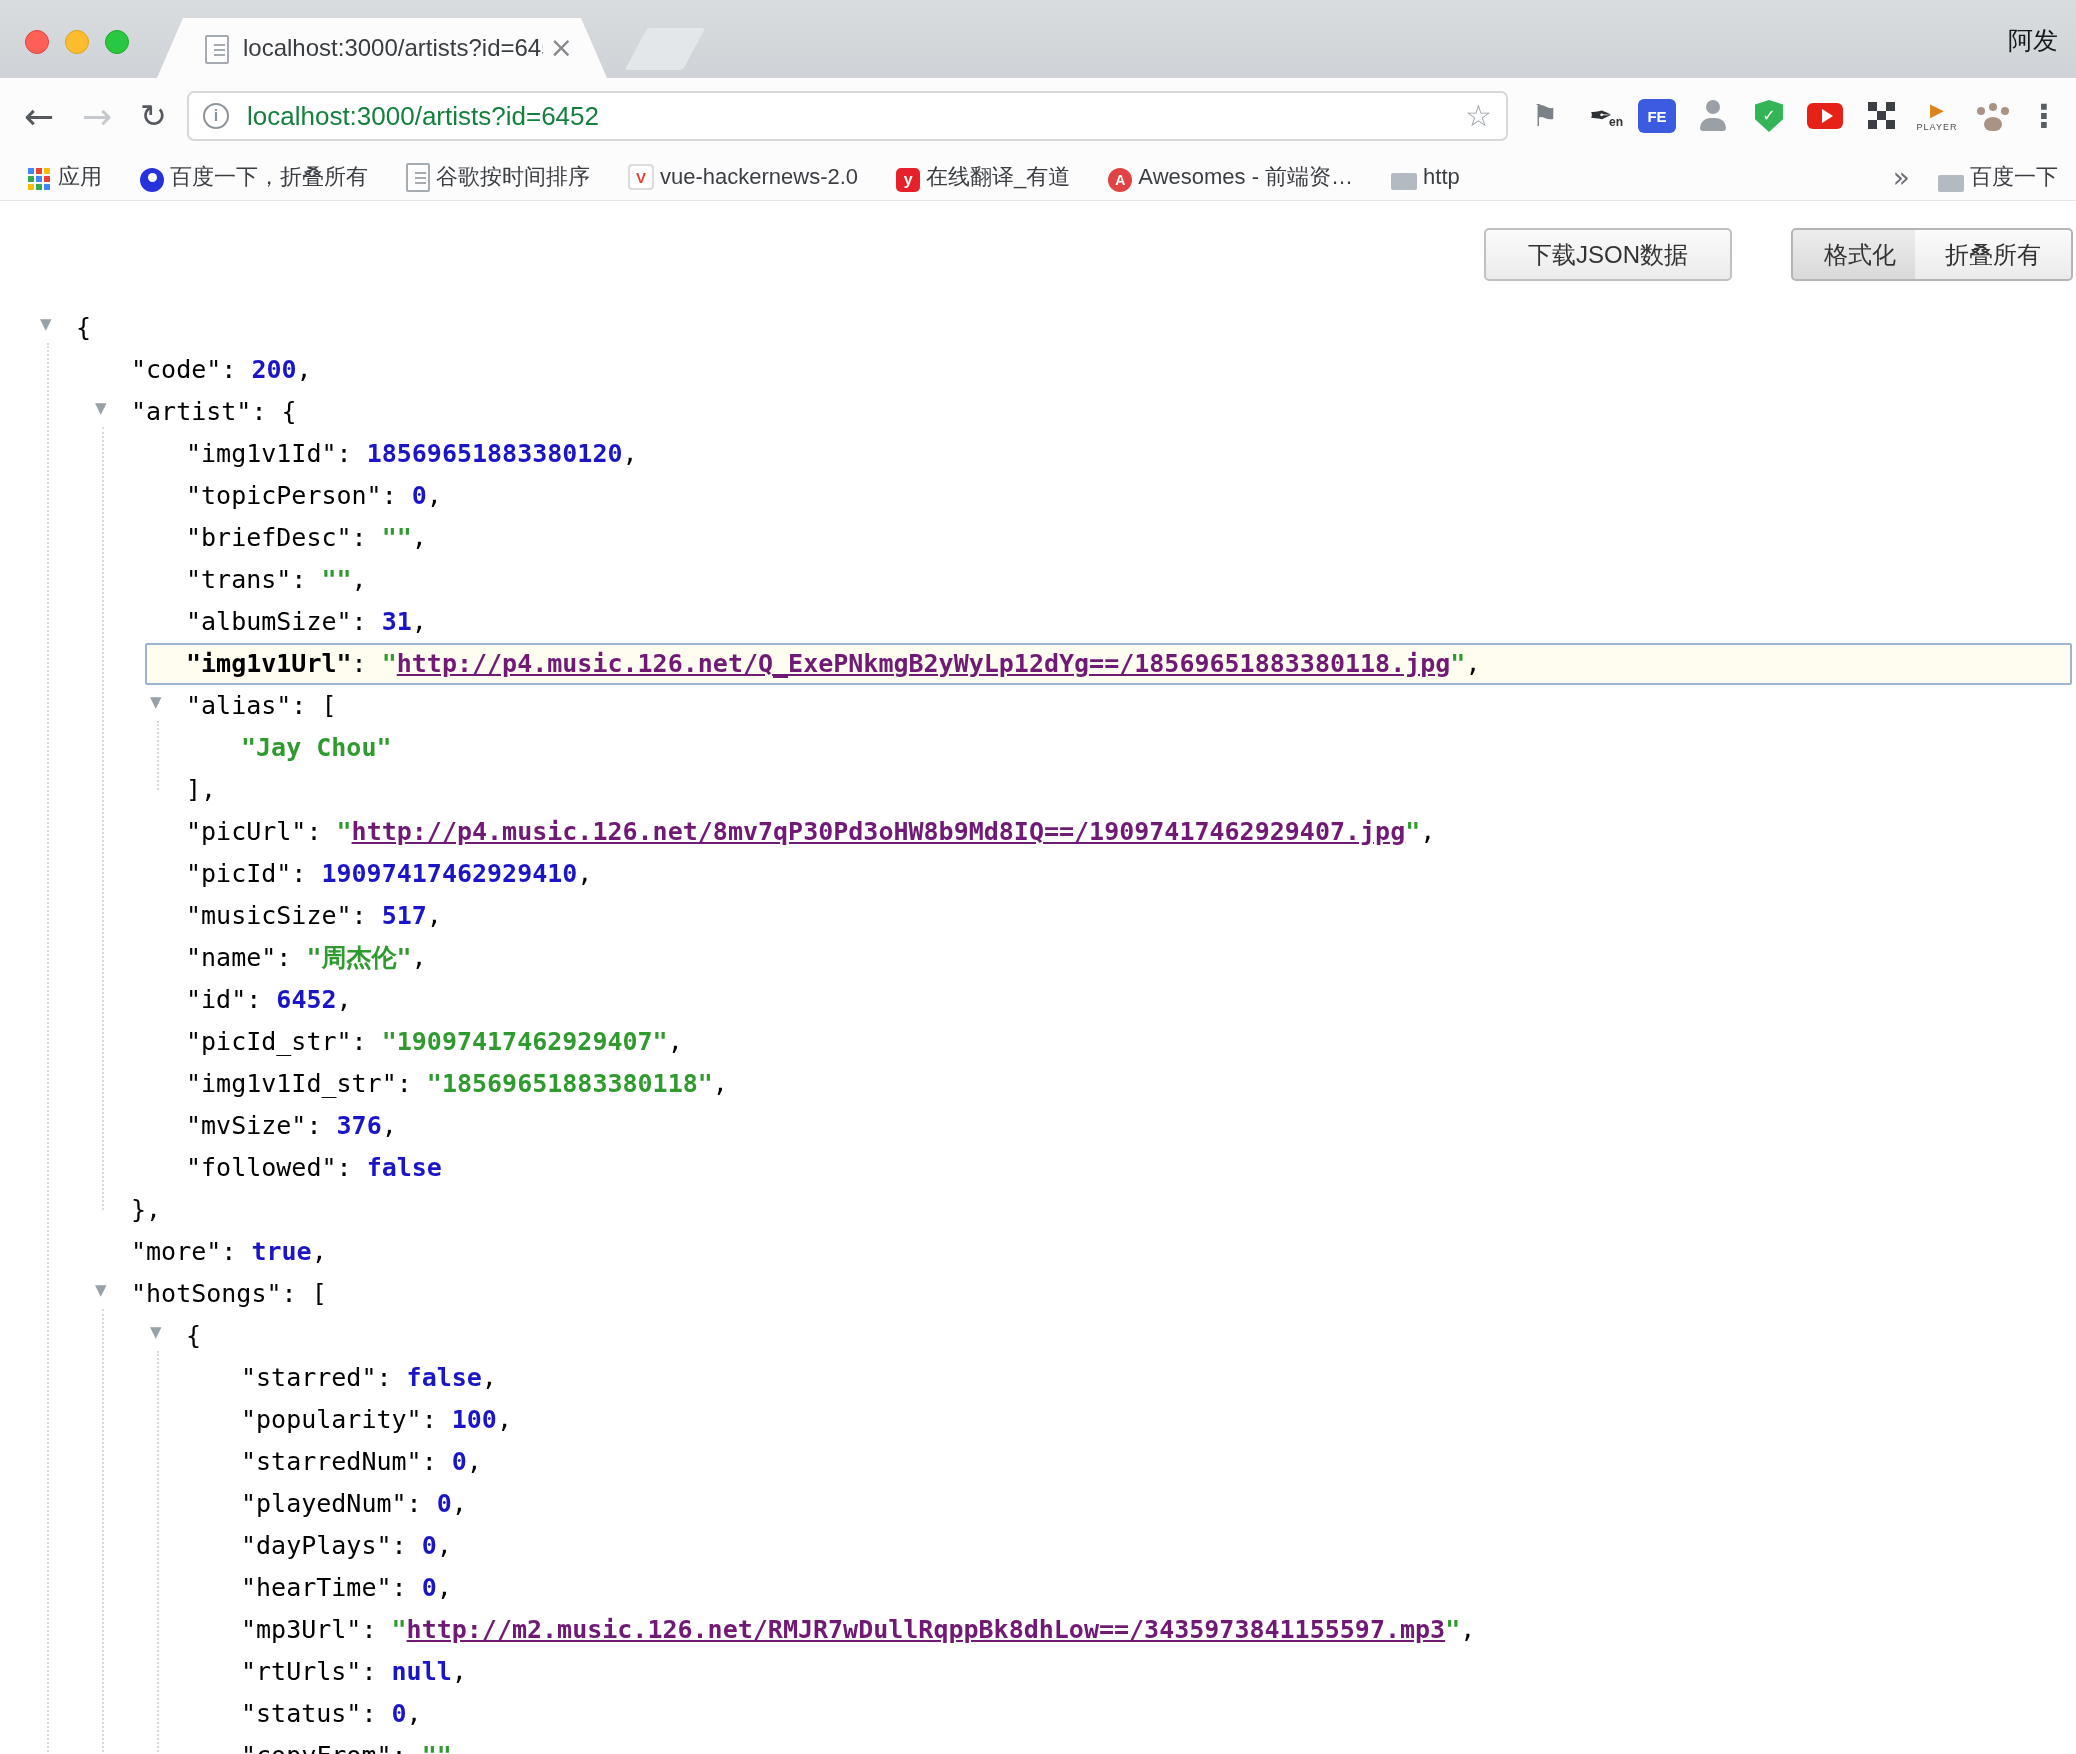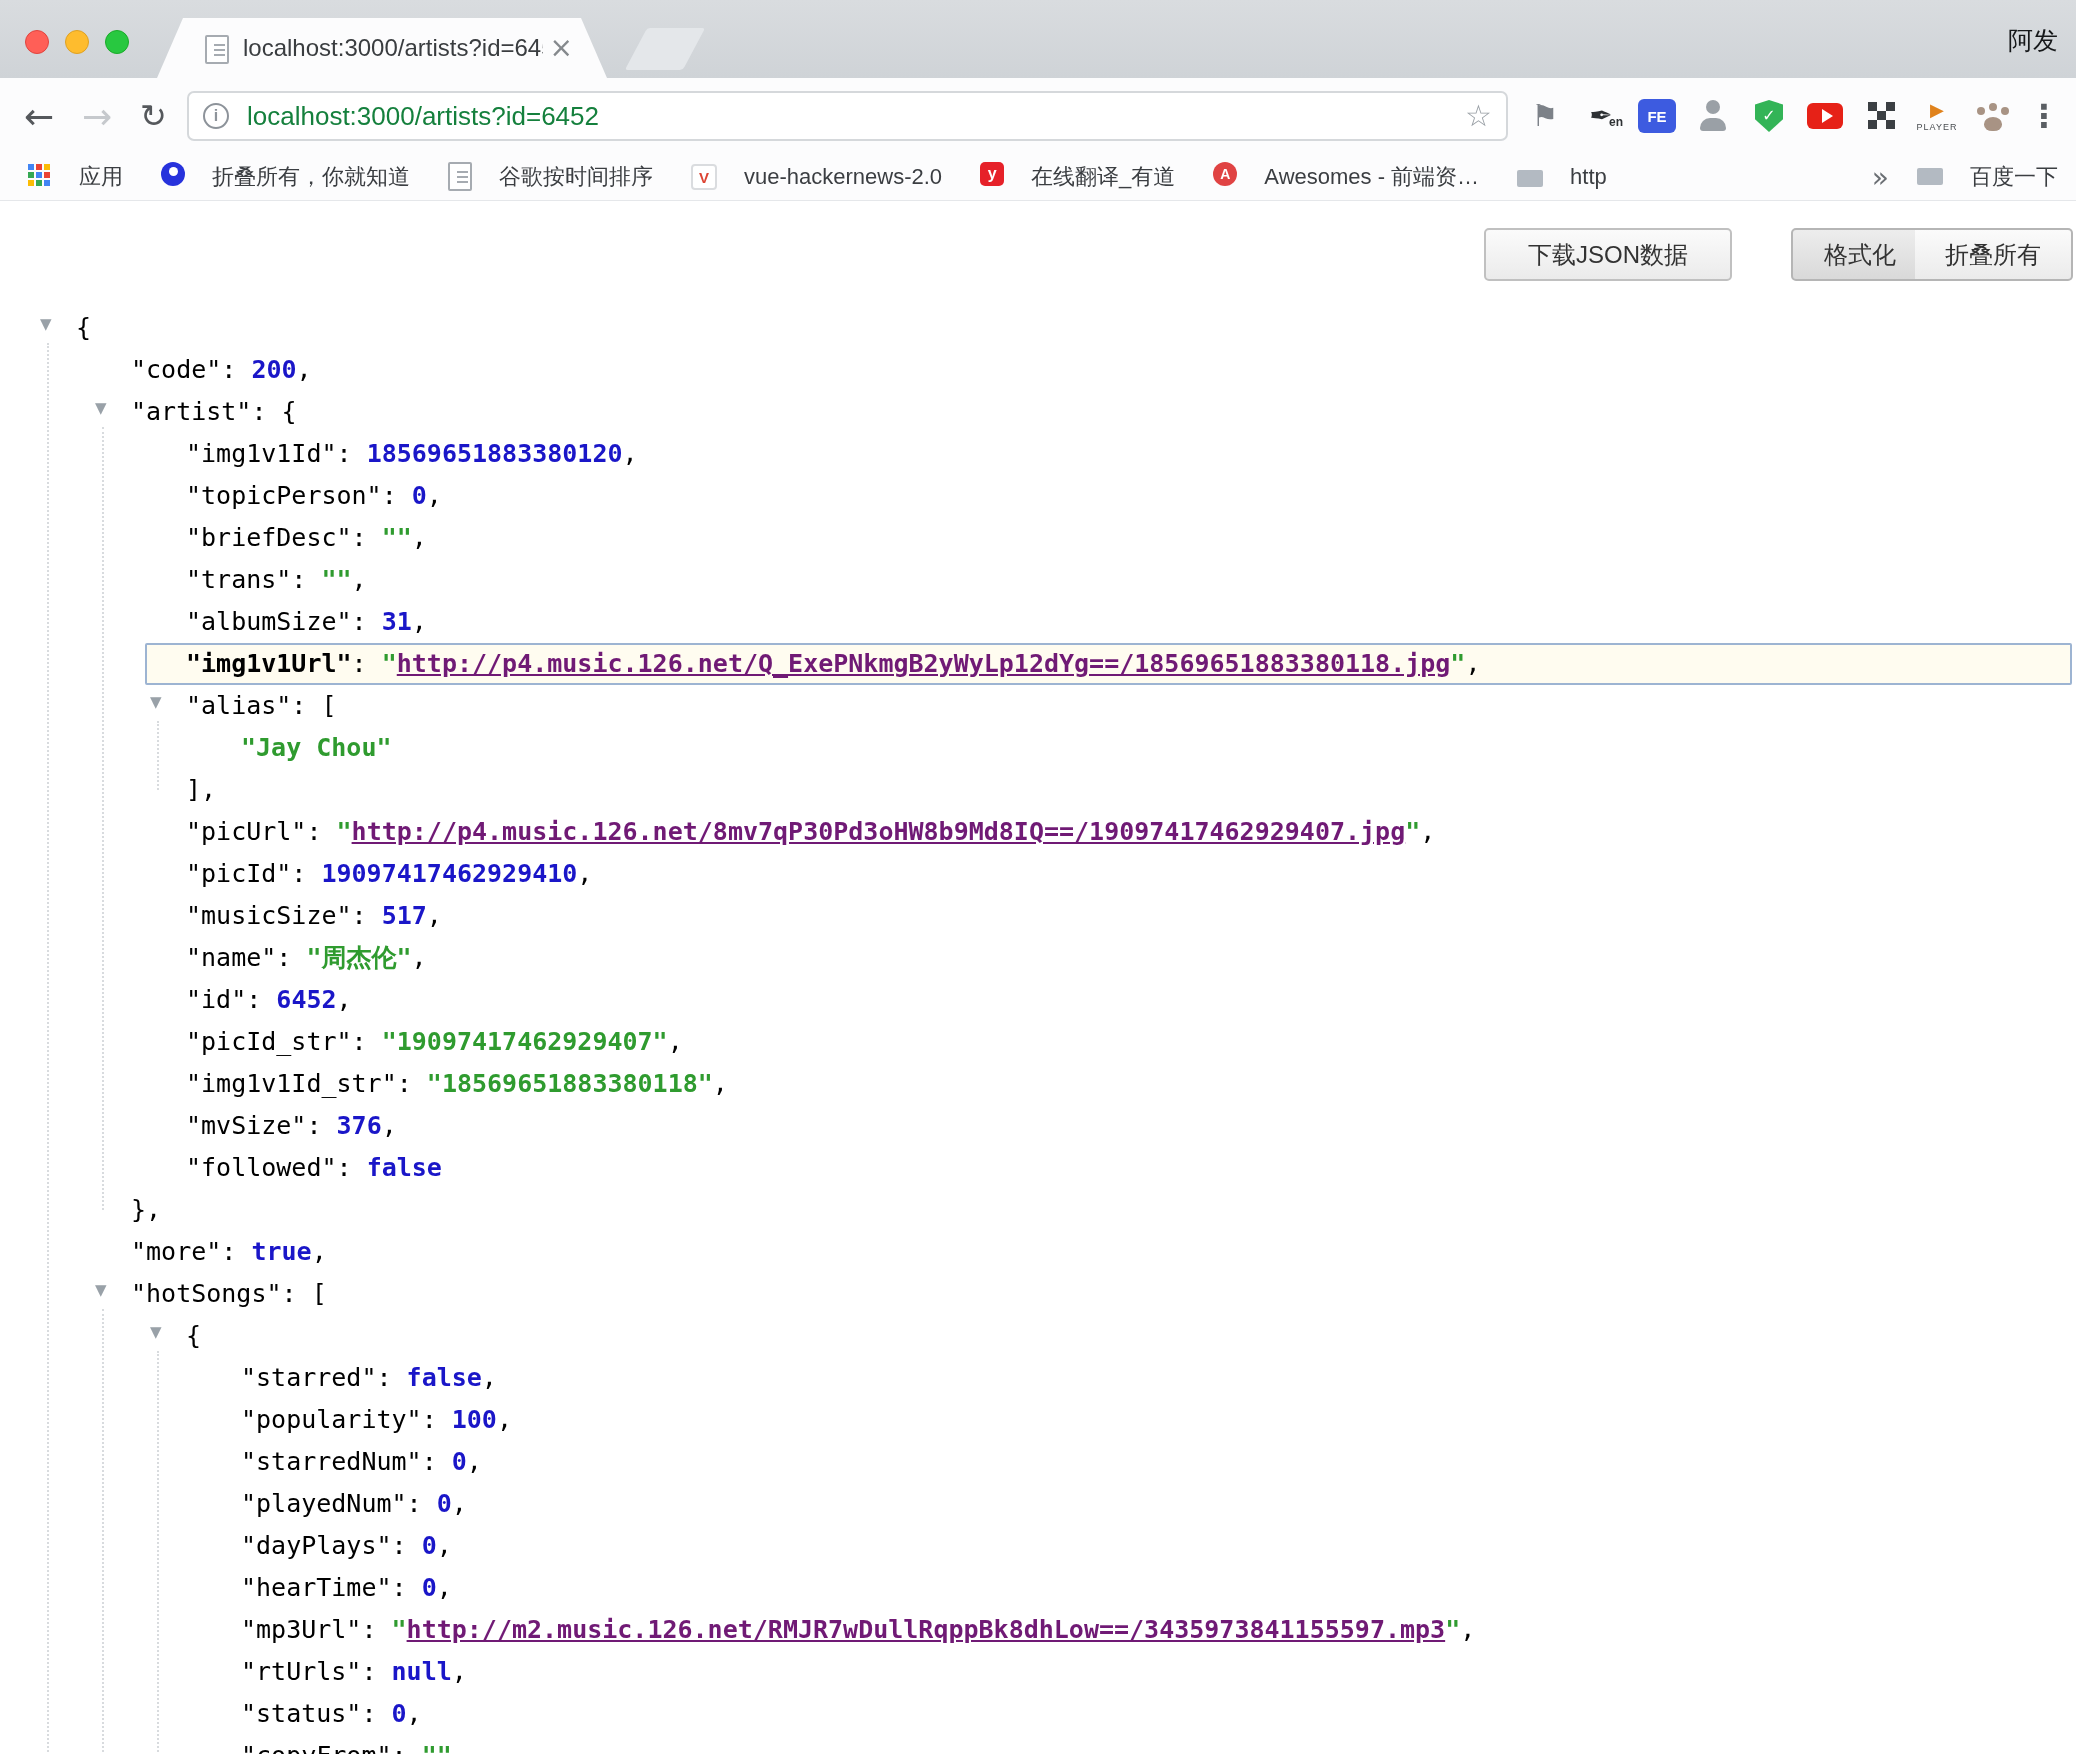--- a/index.html
+++ b/index.html
@@ -66,21 +66,21 @@
        width:18px;height:14px;border-radius:50% 50% 45% 45%;background:#a89384;}
   .xi-paw::after{content:"";position:absolute;top:11px;left:50%;transform:translateX(-50%);
        width:8px;height:8px;border-radius:50%;background:#a89384;
        box-shadow:-12px 4px 0 #a89384,12px 4px 0 #a89384;}
   .menu-btn{position:absolute;right:16px;top:0;height:76px;display:flex;align-items:center;
        font-size:32px;font-weight:bold;color:#5a5e63;cursor:pointer;font-family:"DejaVu Sans",sans-serif;}
 
   
   .bookmarks{position:relative;height:47px;box-sizing:border-box;background:#fcfcfd;
        border-bottom:1px solid #e5e7ea;display:flex;align-items:center;padding:0 260px 0 26px;gap:38px;}
-  .bm-item{display:flex;align-items:flex-start;gap:27px;cursor:pointer;flex:none;}
+  .bm-item{display:flex;align-items:flex-end;gap:6px;cursor:pointer;flex:none;}
   .bm-label{font-size:22px;color:#3b3e42;white-space:nowrap;}
   .bi{width:26px;height:26px;position:relative;display:inline-flex;align-items:center;justify-content:center;flex:none;}
   .bi-apps::before{content:"";position:absolute;top:2px;left:2px;width:6px;height:6px;background:#4285f4;
        box-shadow:8px 0 0 #ea4335,16px 0 0 #fbbc05,0 8px 0 #34a853,8px 8px 0 #4285f4,16px 8px 0 #ea4335,
                   0 16px 0 #fbbc05,8px 16px 0 #34a853,16px 16px 0 #4285f4;}
   .bi-baidu{background:#2732dc;border-radius:50%;width:24px;height:24px;}
   .bi-baidu::before{content:"";position:absolute;top:5px;left:8px;width:9px;height:9px;background:#fff;border-radius:50%;}
   .bi-page{width:20px;height:25px;background:#fff;border:2px solid #a6abb1;border-radius:2px;box-sizing:content-box;}
   .bi-page::before{content:"";position:absolute;top:7px;left:7px;width:11px;height:2px;background:#a6abb1;
        box-shadow:0 5px 0 #a6abb1,0 10px 0 #a6abb1;}
@@ -167,21 +167,21 @@
       </div>
     <span class="menu-btn">⋮</span>
   </div>
 
   <div class="bookmarks">
     <span style="display:contents"><div class="bm-item">
           <span class="bi bi-apps"></span>
           <span class="bm-label">应用</span>
         </div><div class="bm-item">
           <span class="bi bi-baidu"></span>
-          <span class="bm-label">折叠所有，你就知道</span>
+          <span class="bm-label">百度一下，折叠所有</span>
         </div><div class="bm-item">
           <span class="bi bi-page"></span>
           <span class="bm-label">谷歌按时间排序</span>
         </div><div class="bm-item">
           <span class="bi bi-vue">V</span>
           <span class="bm-label">vue-hackernews-2.0</span>
         </div><div class="bm-item">
           <span class="bi bi-youdao">y</span>
           <span class="bm-label">在线翻译_有道</span>
         </div><div class="bm-item">

